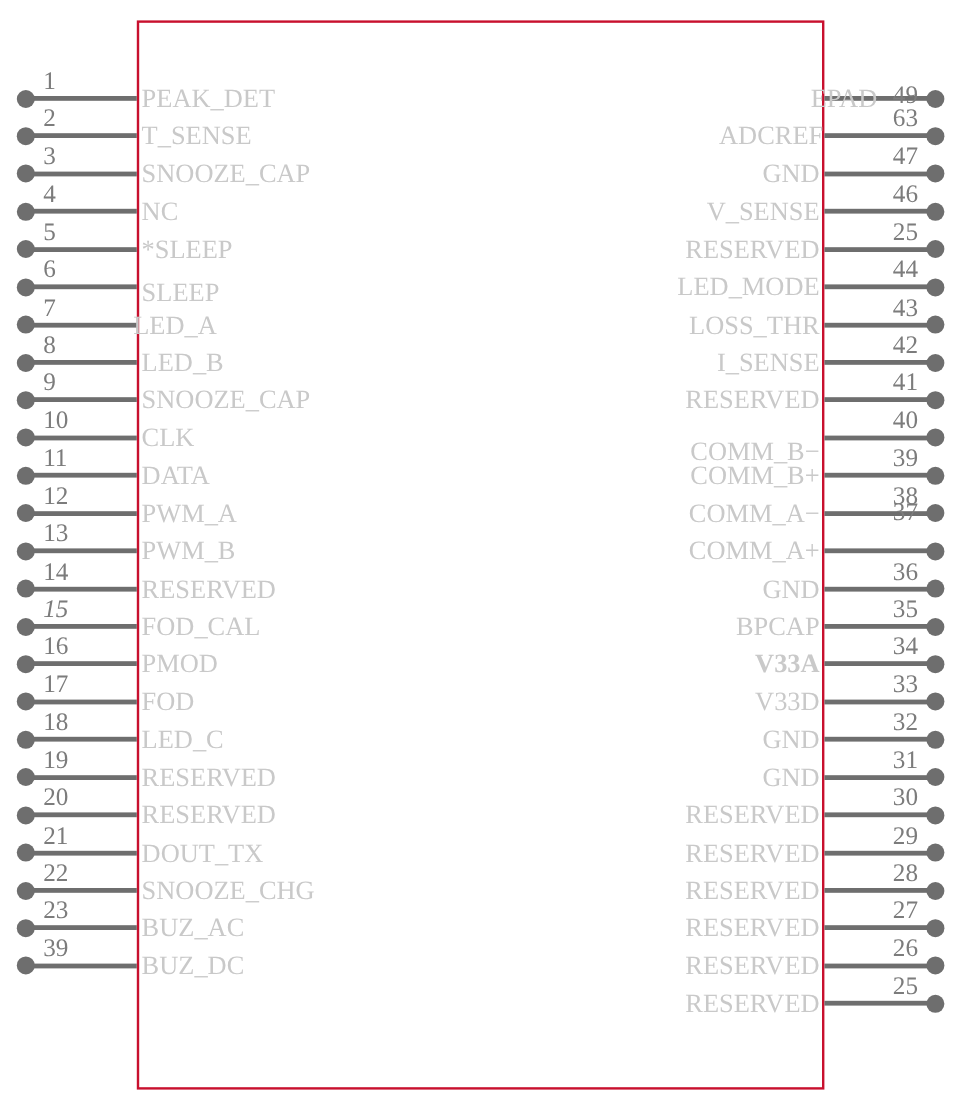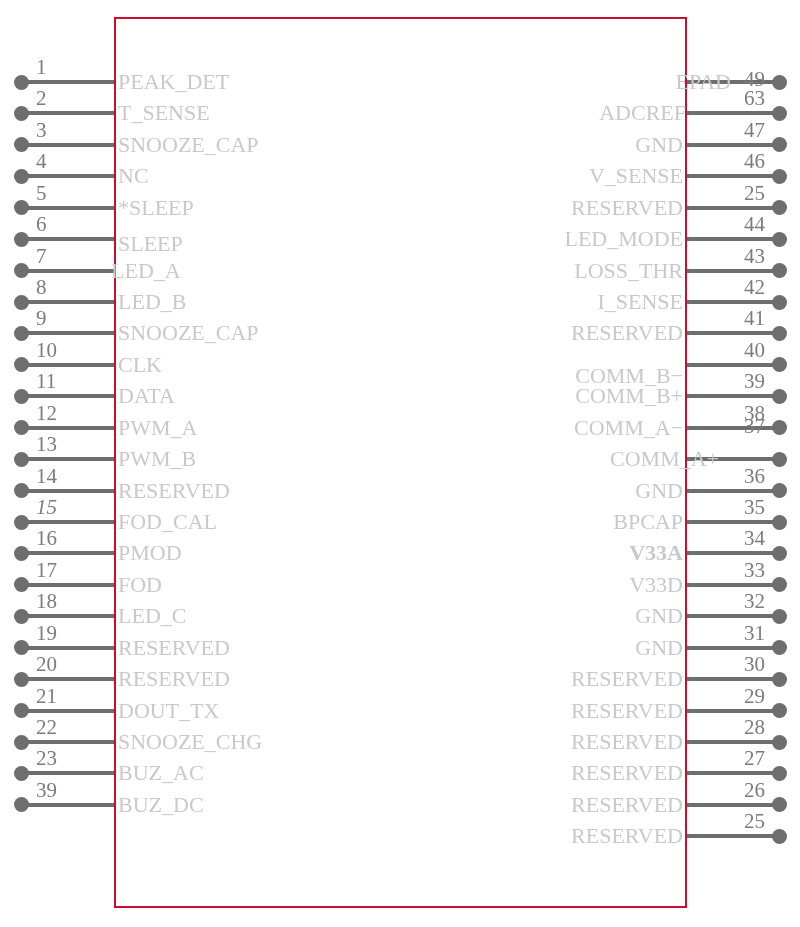--- a/index.html
+++ b/index.html
@@ -229,21 +229,21 @@
       <div class="pin-dot" style="left: 771.5px; top: 388.8px;"></div>
       <div class="pin-number right" style="top: 371.3px; left: 0px; width: 765px;">39</div>
       <div class="pin-label right" style="top: 385.3px; left: 0px; width: 683px;">COMM_B+</div>
       <div class="pin-wire" style="left: 687px; width: 92px; top: 425.73px;"></div>
       <div class="pin-dot" style="left: 771.5px; top: 420.23px;"></div>
       <div class="pin-number right" style="top: 402.73px; left: 0px; width: 765px;">38</div>
       <div class="pin-label right" style="top: 416.73px; left: 0px; width: 683px;">COMM_A−</div>
       <div class="pin-wire" style="left: 687px; width: 92px; top: 457.16px;"></div>
       <div class="pin-dot" style="left: 771.5px; top: 451.66px;"></div>
       <div class="pin-number right" style="top: 416px; left: 0px; width: 765px;">37</div>
-      <div class="pin-label right" style="top: 448.16px; left: 0px; width: 683px; padding-left: 36px;">COMM_A+</div>
+      <div class="pin-label right" style="top: 448.16px; left: 0px; width: 683px;">COMM_A+</div>
       <div class="pin-wire" style="left: 687px; width: 92px; top: 488.59px;"></div>
       <div class="pin-dot" style="left: 771.5px; top: 483.09px;"></div>
       <div class="pin-number right" style="top: 465.59px; left: 0px; width: 765px;">36</div>
       <div class="pin-label right" style="top: 479.59px; left: 0px; width: 683px;">GND</div>
       <div class="pin-wire" style="left: 687px; width: 92px; top: 520.02px;"></div>
       <div class="pin-dot" style="left: 771.5px; top: 514.52px;"></div>
       <div class="pin-number right" style="top: 497.02px; left: 0px; width: 765px;">35</div>
       <div class="pin-label right" style="top: 511.02px; left: 0px; width: 683px;">BPCAP</div>
       <div class="pin-wire" style="left: 687px; width: 92px; top: 551.45px;"></div>
       <div class="pin-dot" style="left: 771.5px; top: 545.95px;"></div>

